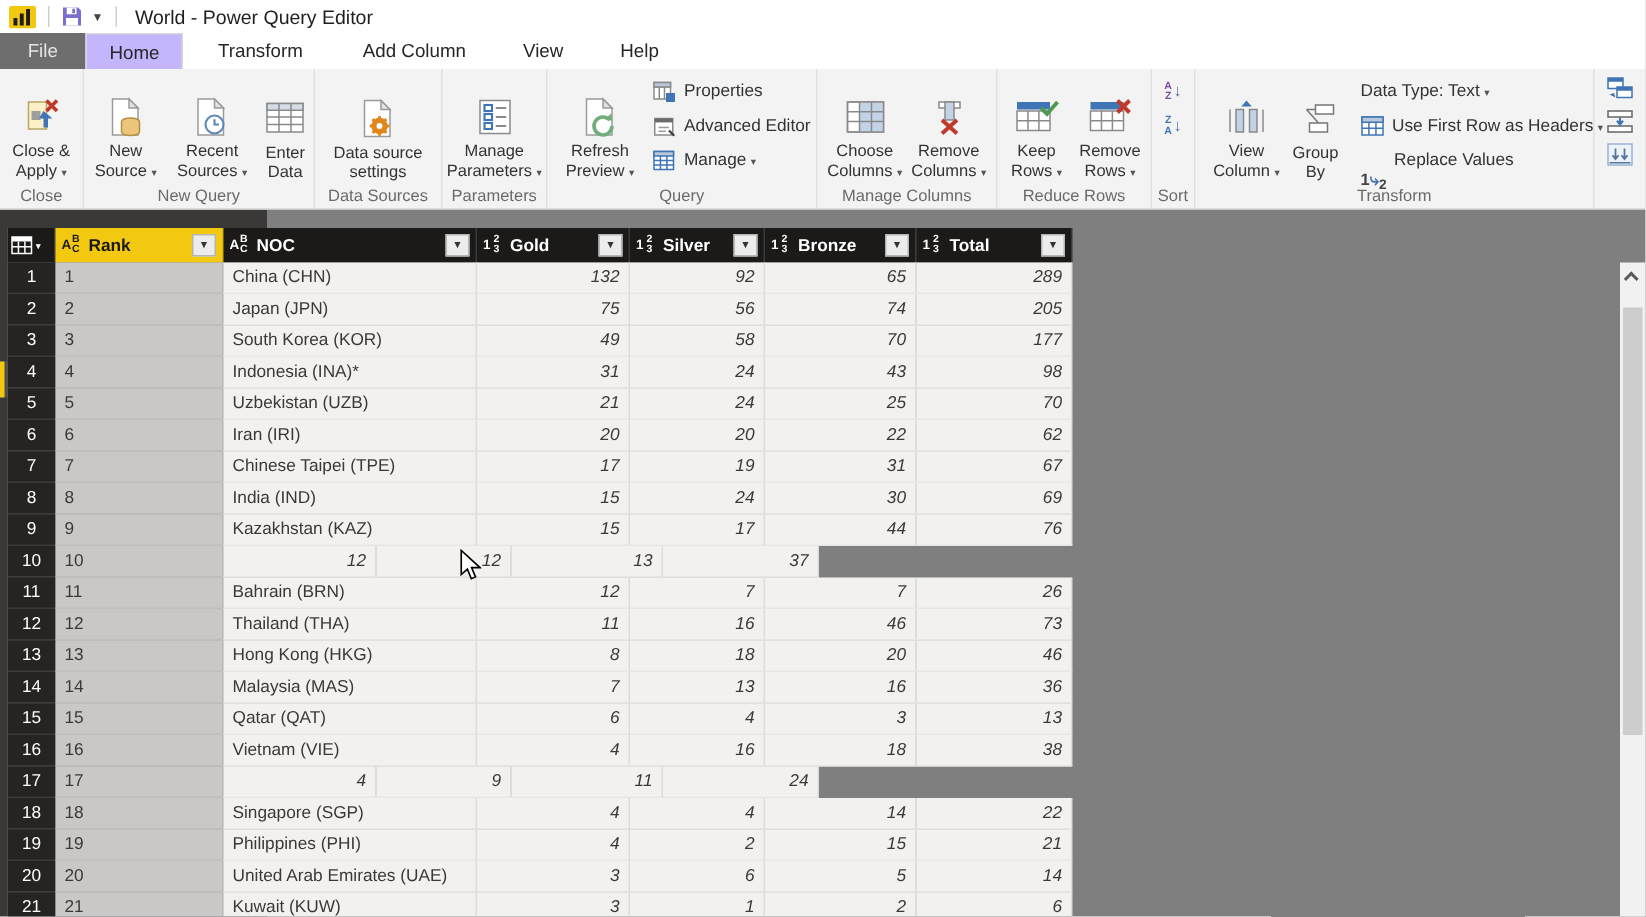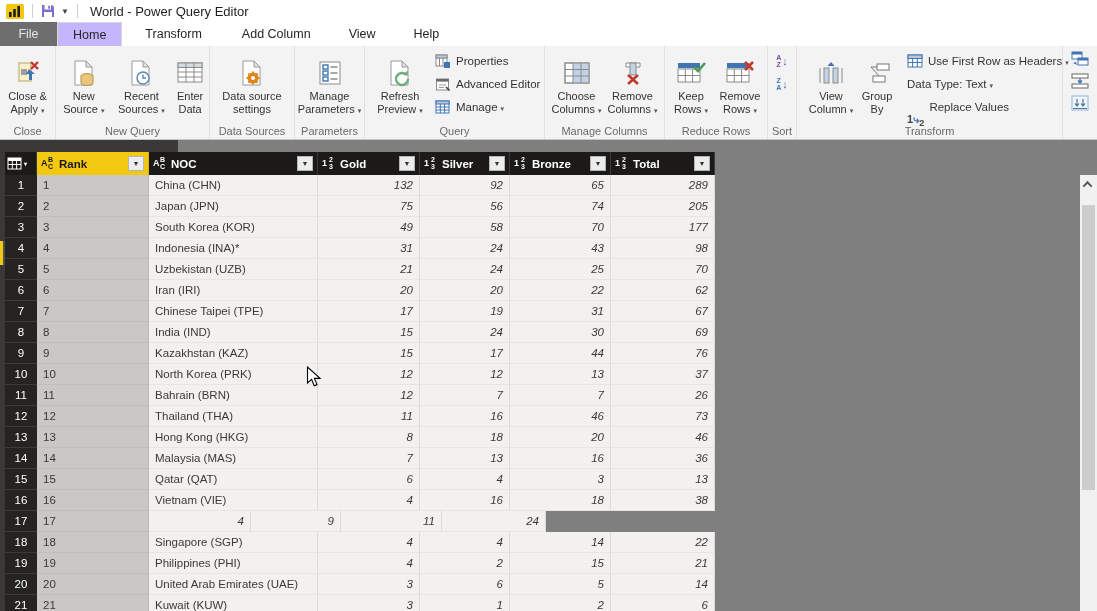--- a/index.html
+++ b/index.html
@@ -19,21 +19,21 @@
   .tab { font-size:12.5px; color:#262626; display:flex; align-items:center; padding:0 15px; cursor:default; }
   .tab.file { background:#6e6e6e; color:#e5e5e5; width:57px; justify-content:center; padding:0; }
   .tab.active { background:#c4b5fd; border:1px solid #d8d8d8; border-bottom:none; }
 
   
   .ribbon { position:absolute; left:0; top:46px; width:100%; height:94px; background:#f3f3f3;
     border-bottom:1px solid #c6c6c6; }
   .grp { position:absolute; top:0; height:93px; border-right:1px solid #e1e1e1; }
   .grp-label { position:absolute; bottom:2px; left:0; right:0; text-align:center;
     font-size:11px; color:#6a6a6a; white-space:nowrap; }
-  .grp-flex { display:flex; justify-content:center; align-items:center; padding-top:4px; height:76px; }
+  .grp-flex { display:flex; justify-content:center; align-items:flex-end; padding-top:4px; height:76px; }
   .bigbtn { display:flex; flex-direction:column; align-items:center; width:56px; cursor:default; }
   .bigbtn .ic { height:34px; display:flex; align-items:center; justify-content:center; }
   .bigbtn .lbl { font-size:11px; color:#333; line-height:13px; text-align:center; white-space:nowrap; }
   .caret2::after { content:"▾"; font-size:7px; color:#555; margin-left:3px; }
   .smallcol { display:flex; flex-direction:column; justify-content:flex-start; gap:3px; padding-top:5px; }
   .smallbtn { display:flex; align-items:center; gap:5px; font-size:11.5px; color:#333; height:20px; white-space:nowrap; cursor:default; }
   .sorticon { display:flex; align-items:center; height:20px; cursor:default; }
   .s-let { font-size:7px; font-weight:bold; line-height:7px; text-align:center; }
   .s-arr { font-size:11px; color:#4a6e9e; margin-left:1px; }
 
@@ -362,29 +362,29 @@
                 <rect x="10" y="14" width="12" height="6" fill="#fff" stroke="#777"></rect>
                 <path d="M8 5 h6 M8 5 l8 9" stroke="#777" fill="none"></path>
               </svg>
             </span>
             <span class="lbl">Group</span>
             <span class="lbl">By</span>
           </div>
         </div>
         <div class="smallcol" style="margin-left:10px">
           <div class="smallbtn">
+            <span class="caret2">Data Type: Text</span>
+          </div>
+          <div class="smallbtn">
             <svg width="16" height="14" viewBox="0 0 16 14">
               <rect x="1" y="1" width="14" height="12" fill="#fff" stroke="#3f74b5"></rect>
               <rect x="1" y="1" width="14" height="3.5" fill="#b9c7da" stroke="#3f74b5"></rect>
               <path d="M5.6 4.5 v8.5 M10.3 4.5 v8.5 M1 8.5 h14" stroke="#3f74b5"></path>
             </svg>
             <span class="caret2">Use First Row as Headers</span>
-          </div>
-          <div class="smallbtn">
-            <span class="caret2">Data Type: Text</span>
           </div>
           <div class="smallbtn">
             <span style="font-size:11px;font-weight:bold;color:#444;margin-top:28px;">1<span style="color:#3f74b5;">⤷</span><sub>2</sub></span>
             <span>Replace Values</span>
           </div>
         </div>
       </div>
       <div class="grp-label">Transform</div>
     </div>
 
@@ -601,21 +601,20 @@
             <div class="cell colsel w1">9</div>
             <div class="cell w2">Kazakhstan (KAZ)</div>
             <div class="cell num w3">15</div>
             <div class="cell num w4">17</div>
             <div class="cell num w5">44</div>
             <div class="cell num w6">76</div>
           </div>
           <div class="grow drow">
             <div class="rn w0">10</div>
             <div class="cell colsel w1">10</div>
-            <div class="cell w2">North Korea (PRK)</div>
             <div class="cell num w3">12</div>
             <div class="cell num w4">12</div>
             <div class="cell num w5">13</div>
             <div class="cell num w6">37</div>
           </div>
           <div class="grow drow">
             <div class="rn w0">11</div>
             <div class="cell colsel w1">11</div>
             <div class="cell w2">Bahrain (BRN)</div>
             <div class="cell num w3">12</div>

